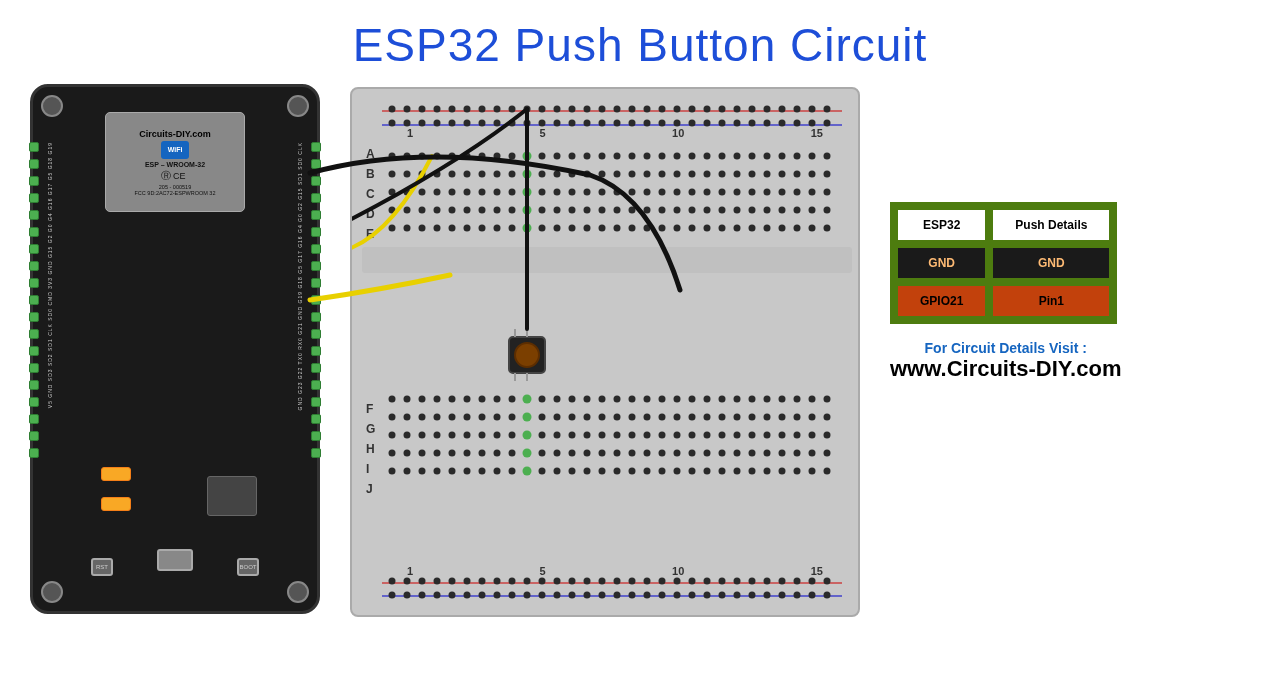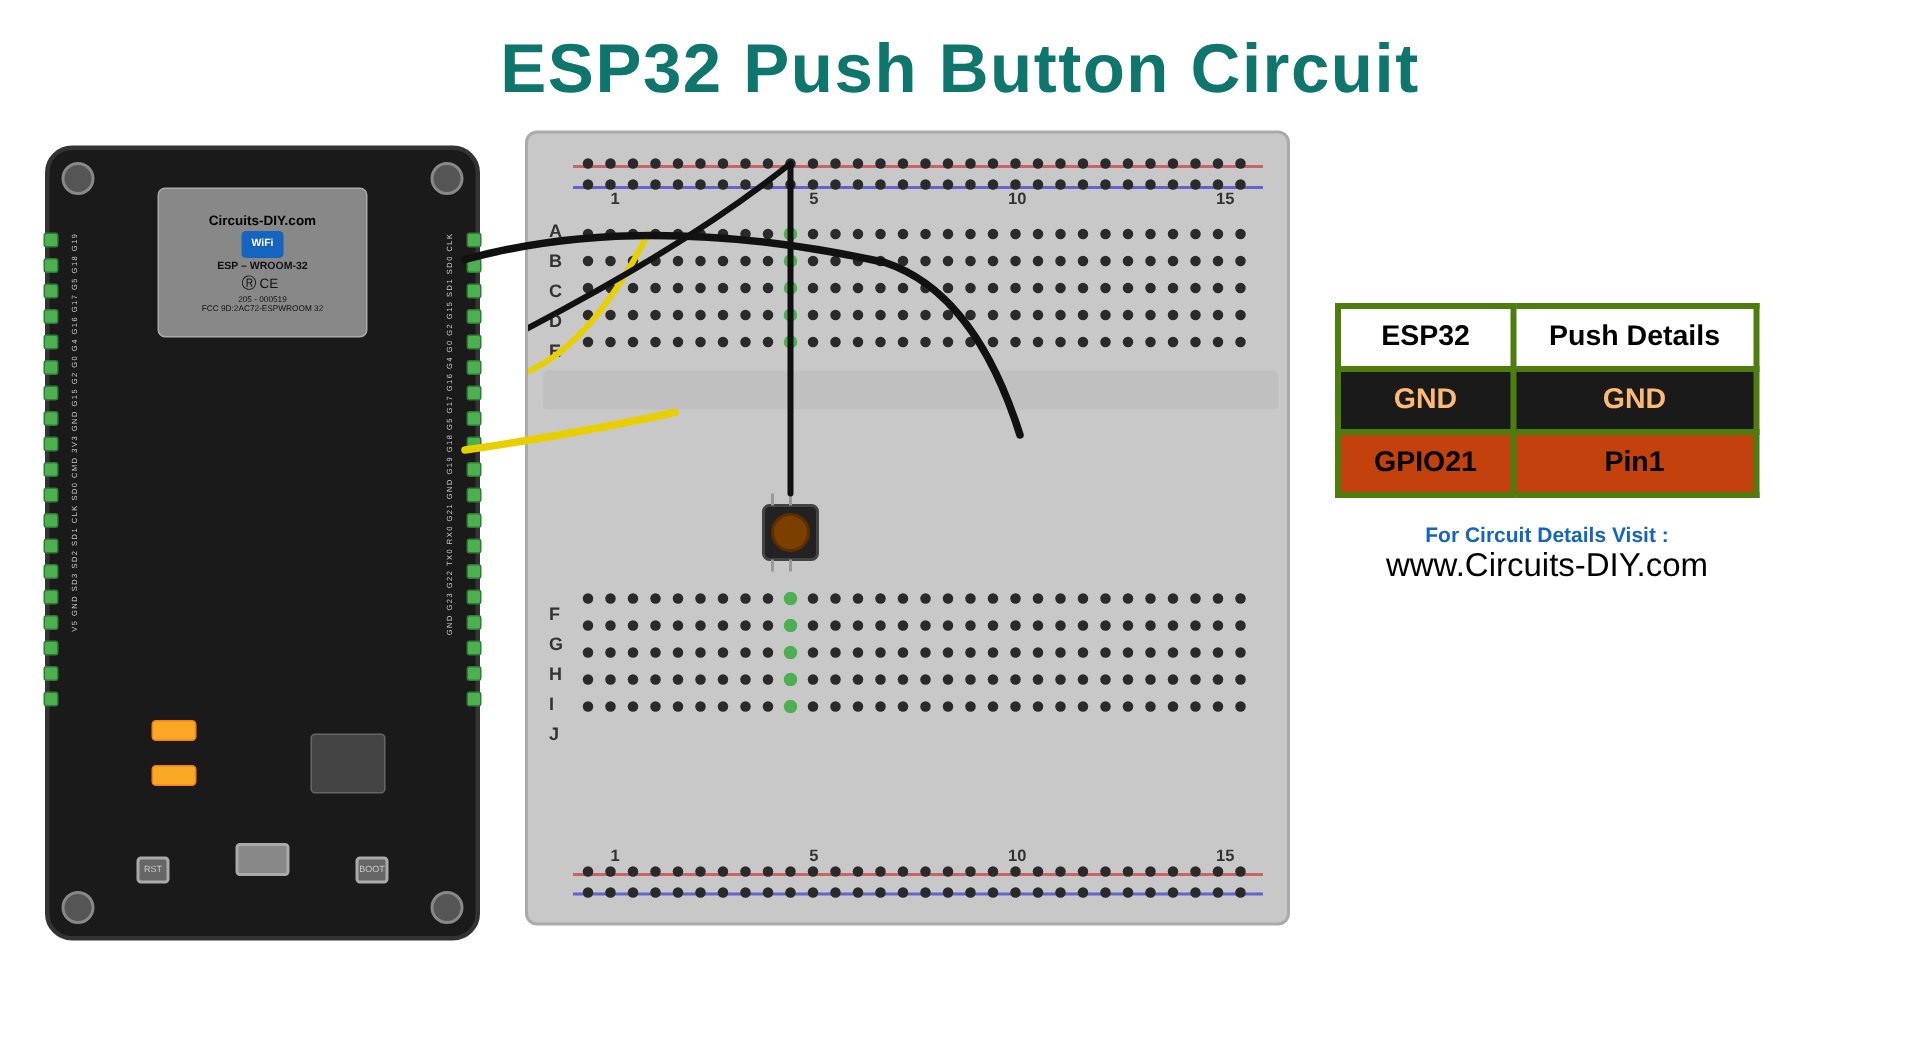--- a/index.html
+++ b/index.html
@@ -10,22 +10,22 @@
       font-family: Arial, sans-serif;
       overflow: hidden;
       position: relative;
     }
 
     
     .page-title {
       text-align: center;
       padding-top: 18px;
       font-size: 46px;
-      font-weight: bold;
-      color: #0f766e;
+      font-weight: normal;
+      color: #1d4ed8;
       letter-spacing: 1px;
     }
 
     
     .main-area {
       display: flex;
       flex-direction: row;
       align-items: flex-start;
       margin-top: 10px;
       padding-left: 30px;
@@ -33,21 +33,21 @@
 
     
     .esp32-board {
       width: 290px;
       height: 530px;
       background: #1a1a1a;
       border-radius: 18px;
       position: relative;
       flex-shrink: 0;
       border: 3px solid #333;
-      margin-top: 15px;
+      margin-top: 2px;
     }
 
     
     .corner-hole {
       width: 22px;
       height: 22px;
       border-radius: 50%;
       background: #555;
       border: 2px solid #888;
       position: absolute;
@@ -197,24 +197,24 @@
     
     .info-table-container {
       margin-left: 30px;
       margin-top: 120px;
     }
     .info-table {
       border-collapse: collapse;
       border: 2px solid #333;
     }
     .info-table th, .info-table td {
-      border: 4px solid #4d7c0f;
+      border: 8px solid #4d7c0f;
       padding: 8px 22px;
       text-align: center;
-      font-size: 19px;
+      font-size: 12px;
       font-weight: bold;
     }
     .info-table thead th {
       background: #fff;
       color: #000;
     }
     .info-table .row-black td {
       background: #1a1a1a;
       color: #fdba74;
     }
@@ -227,21 +227,21 @@
       margin-top: 16px;
       text-align: center;
     }
     .visit-text .for-details {
       font-size: 14px;
       color: #1565c0;
       font-weight: bold;
     }
     .visit-text .url {
       font-size: 22px;
-      font-weight: normal;
+      font-weight: bold;
       color: #000;
     }
   </style>
 </head>
 <body>
 
 <h1 class="page-title">ESP32 Push Button Circuit</h1>
 
 <div class="main-area">
 

